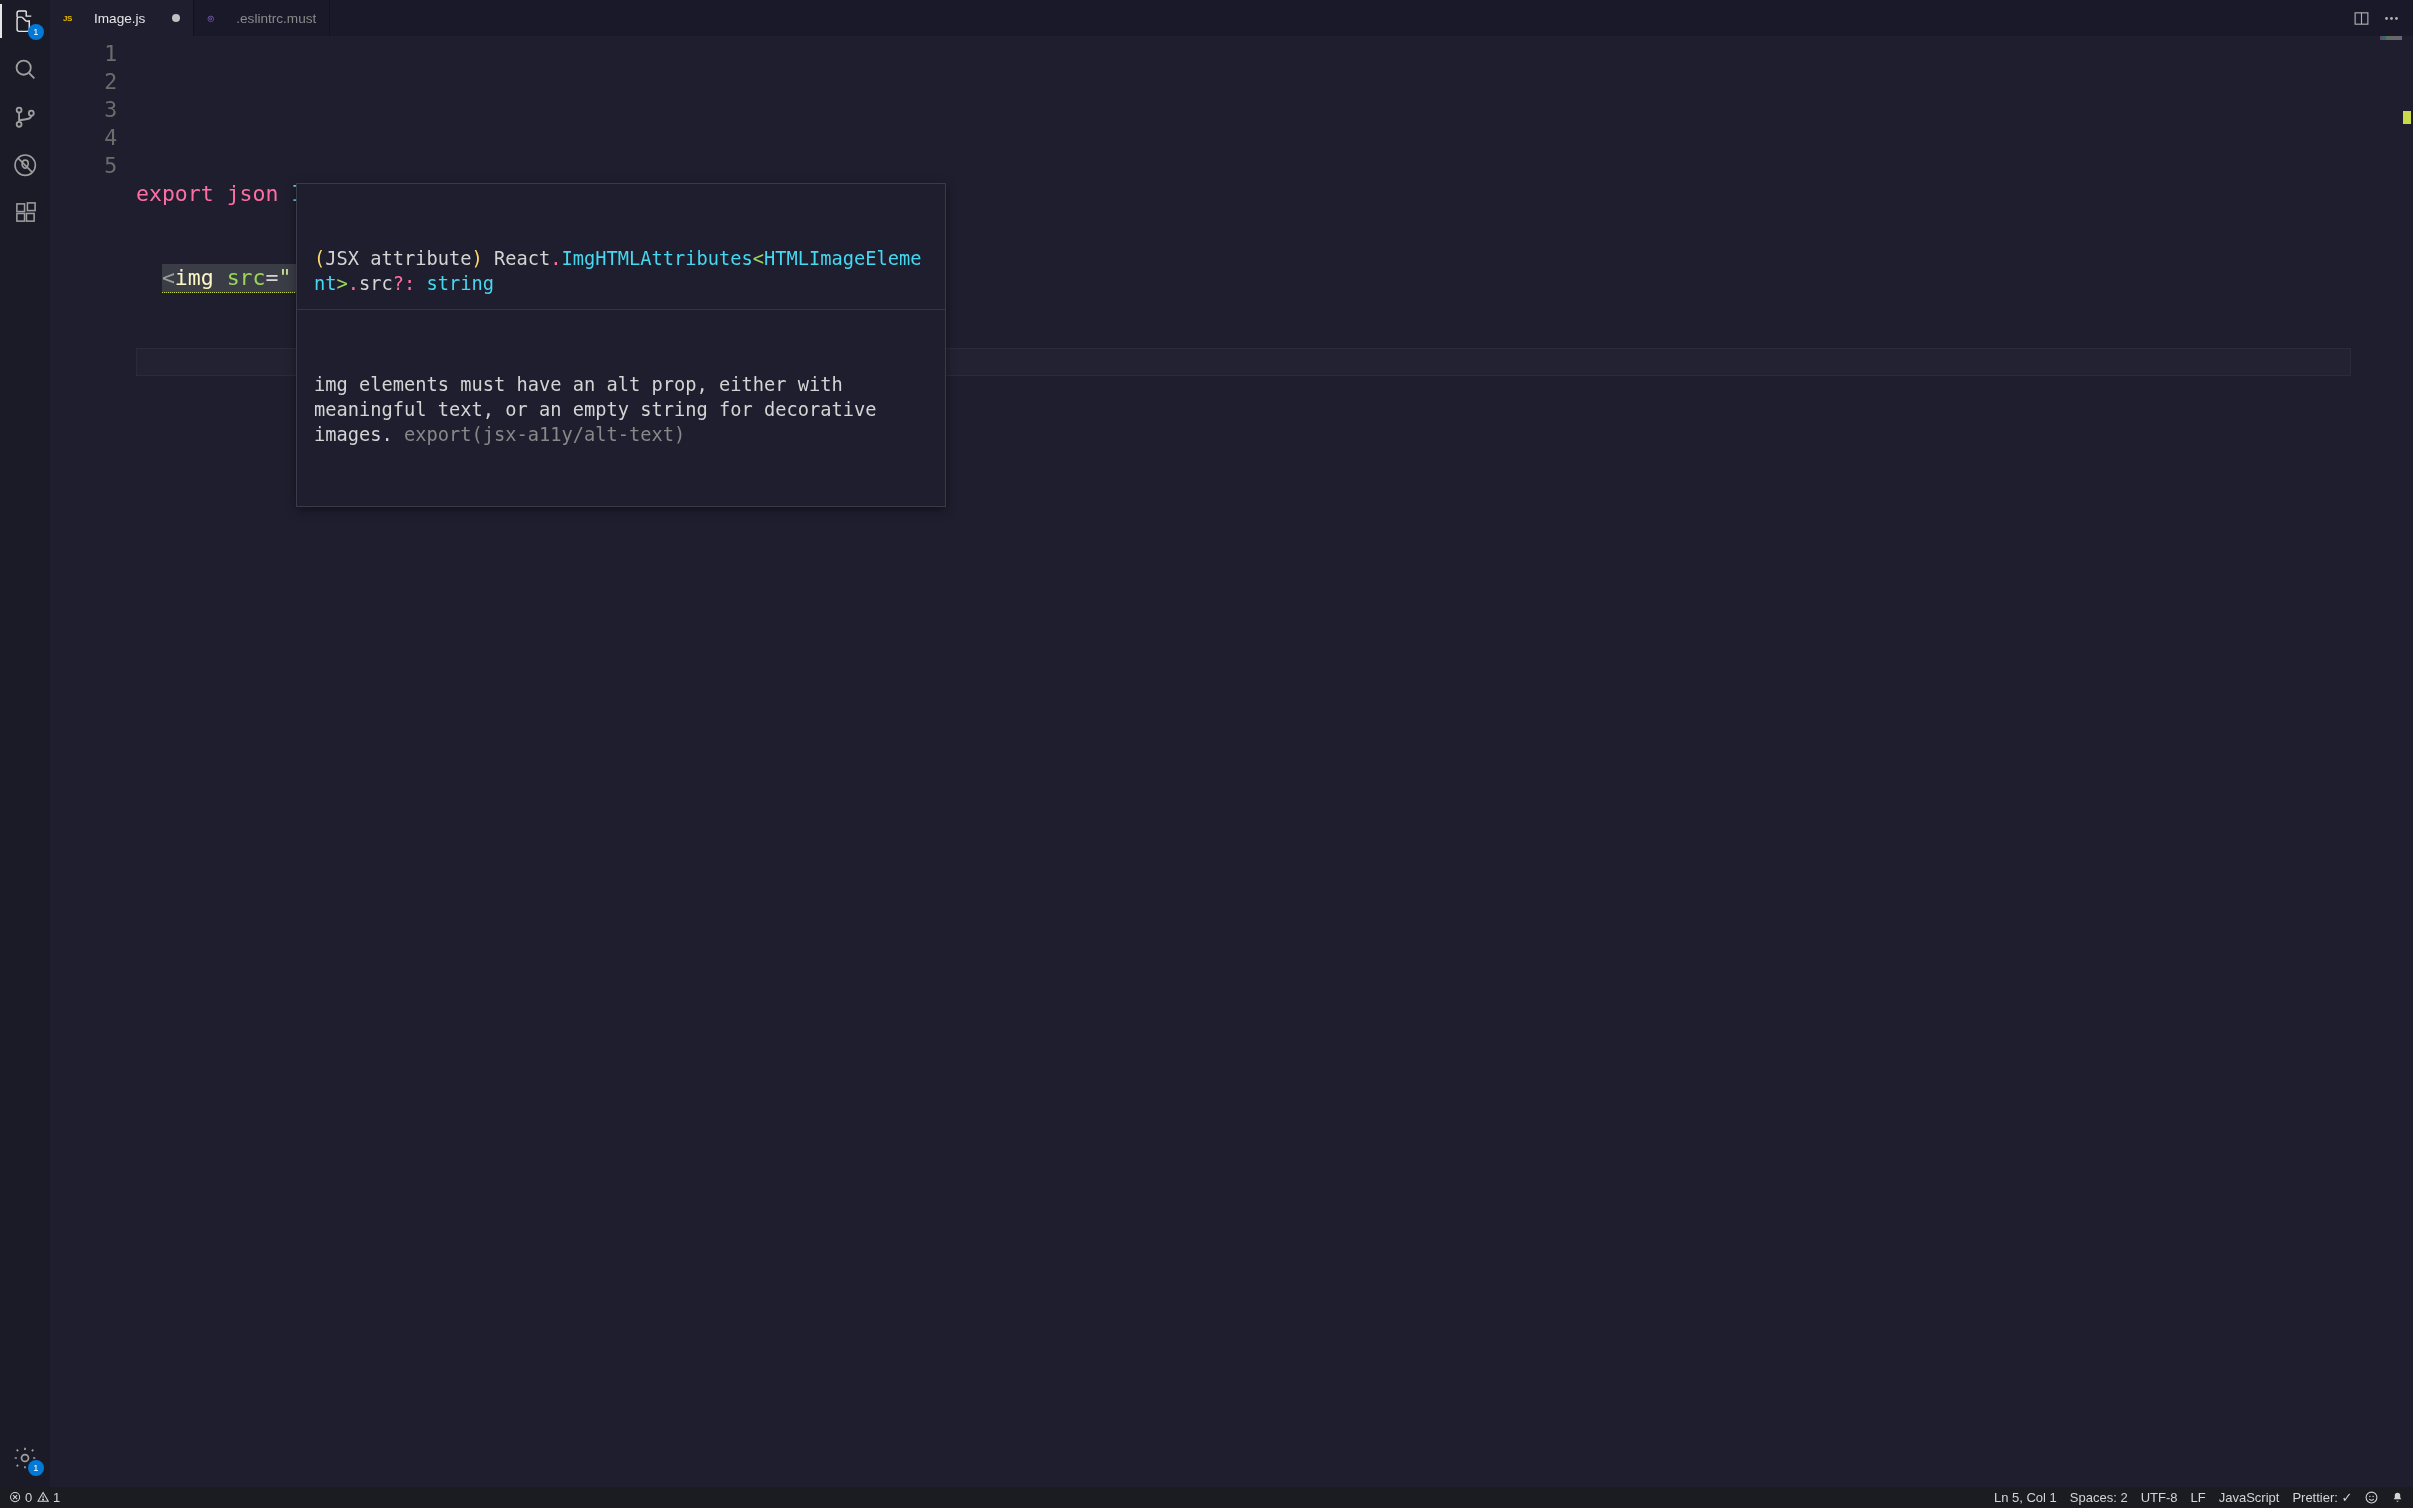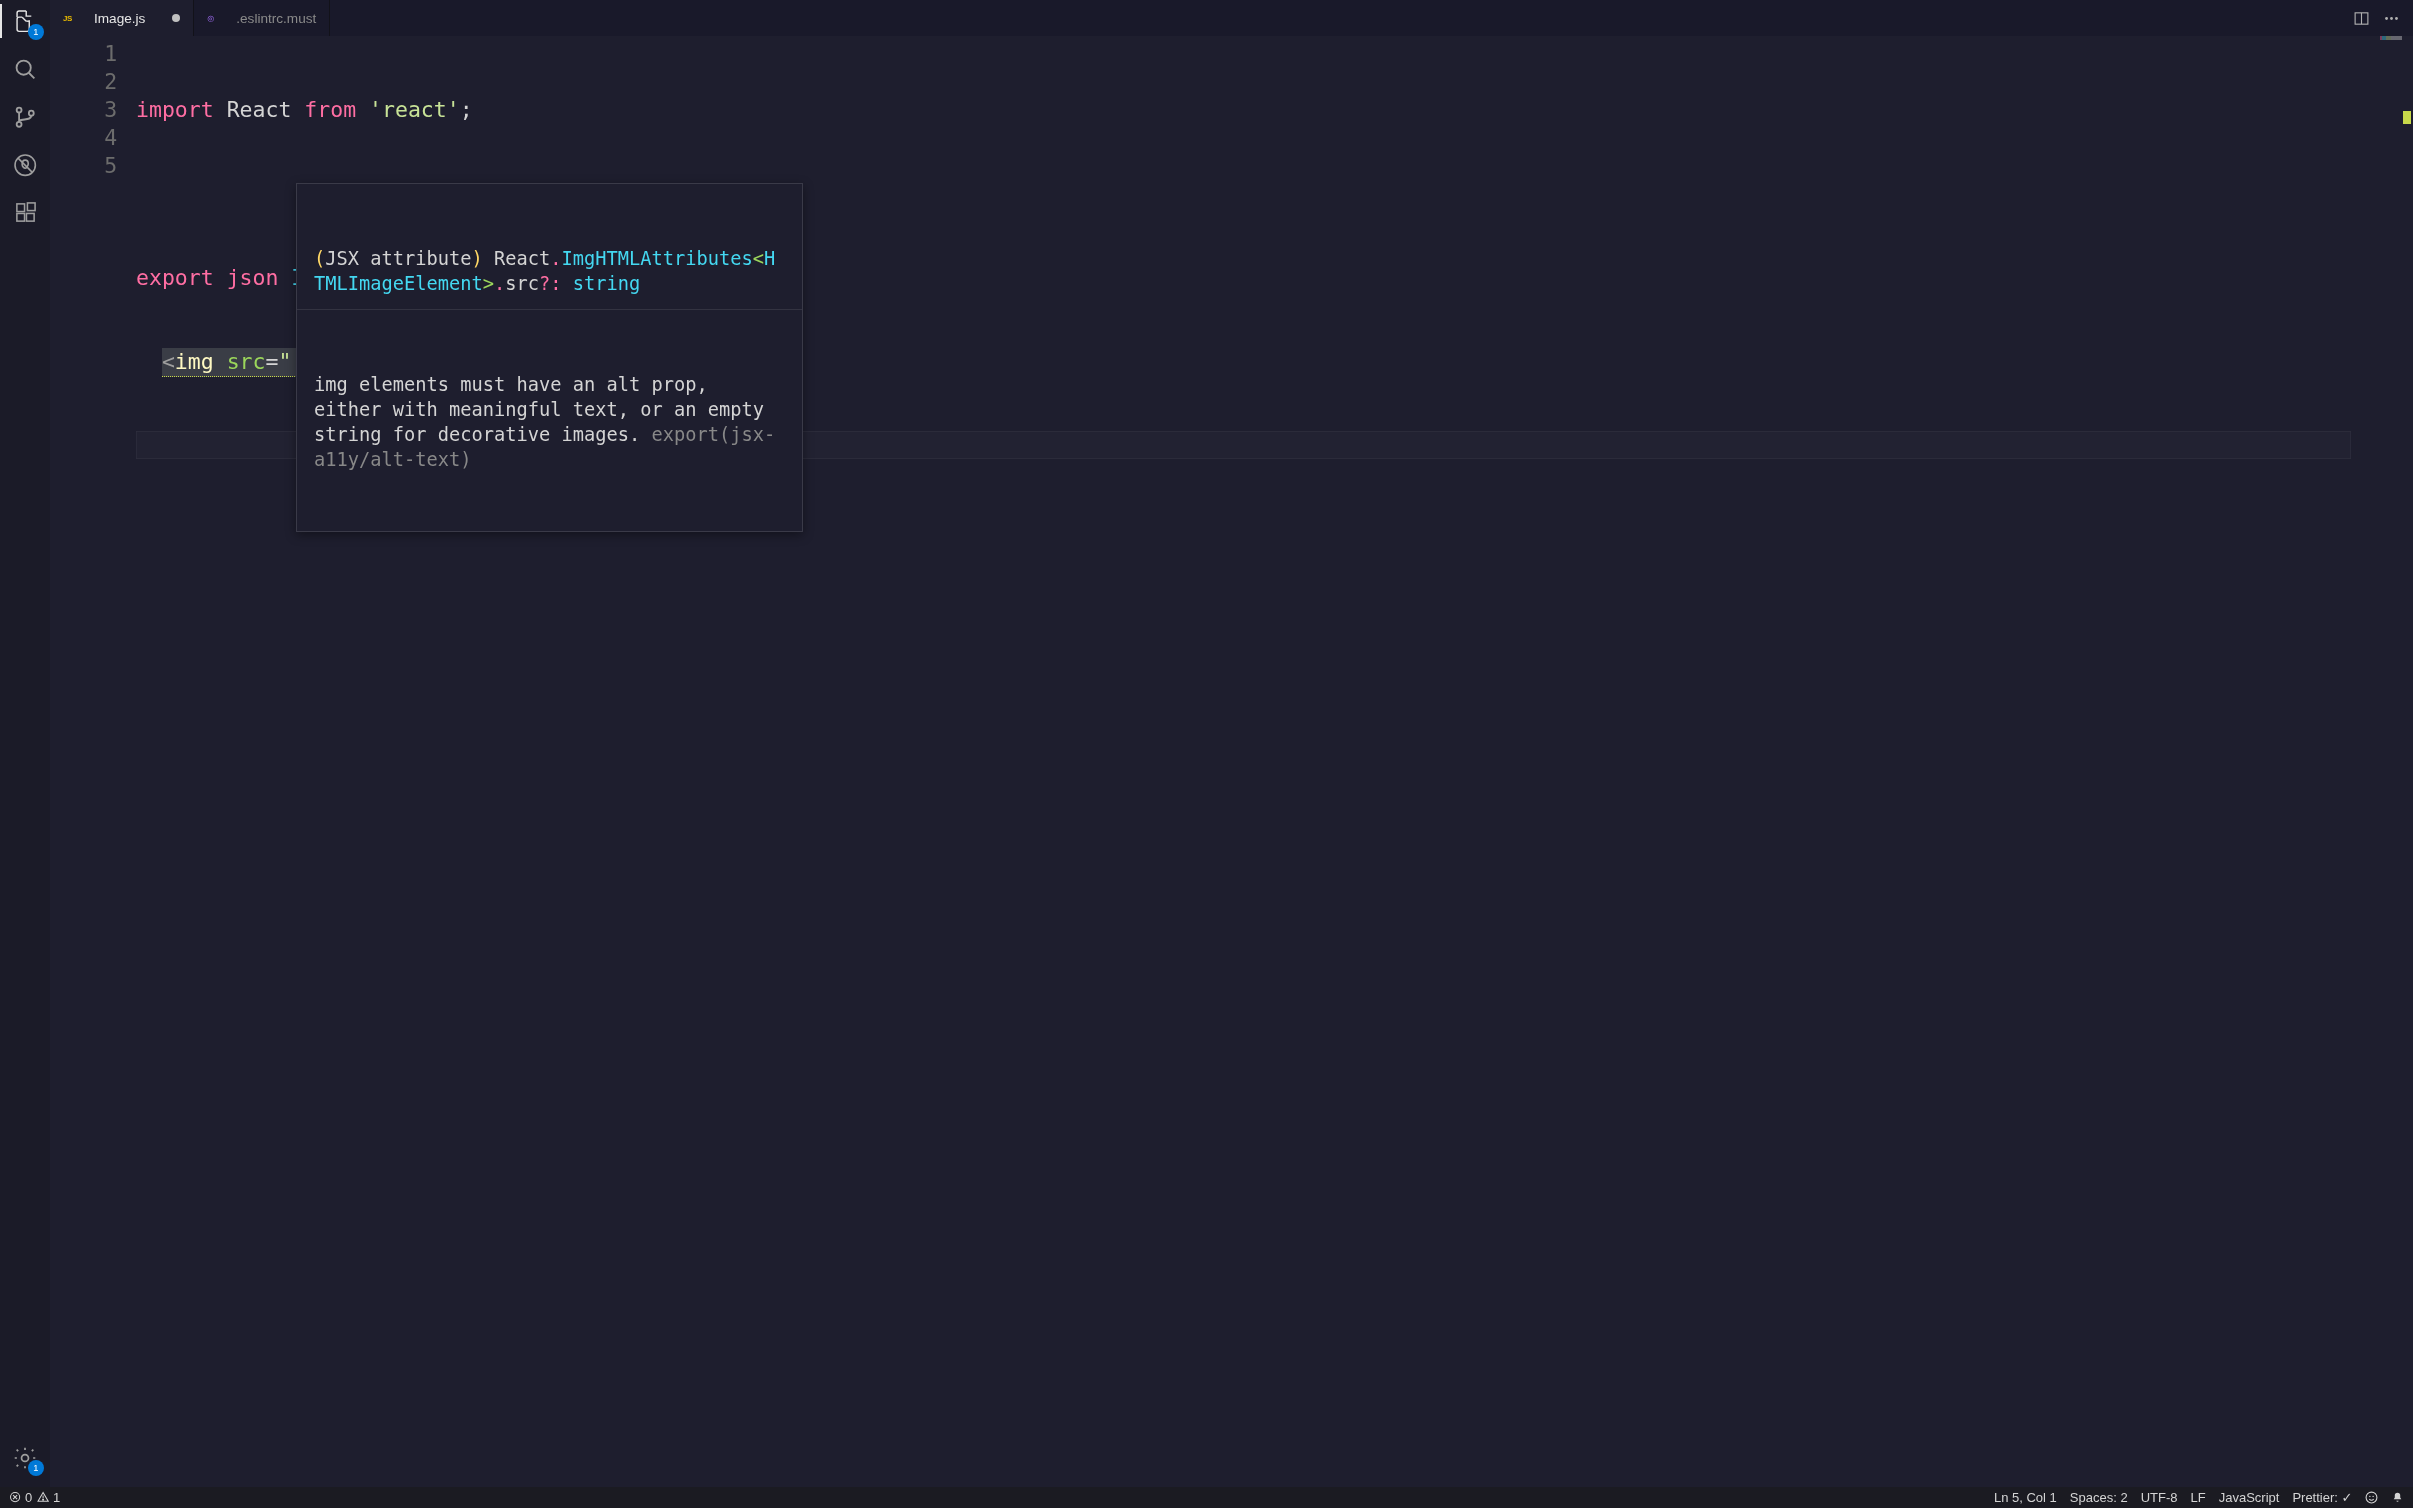--- a/index.html
+++ b/index.html
@@ -135,21 +135,21 @@
     background: #3a3d46;
     border-bottom: 1.4px dotted #c8d94a;
     display: inline-block;
   }
 
   
   .hover-box {
     position: absolute;
     left: 160px;
     top: 147px;
-    width: 507px;
+    width: 650px;
     background: #1e1e2e;
     border: 0.7px solid #3a3a48;
     font-size: 18.7px;
     color: #d4d4d4;
     box-shadow: 0 2.9px 10px rgba(0,0,0,0.4);
   }
   .hover-head {
     padding: 13px 17px;
     font-family: ui-monospace, Menlo, monospace;
     white-space: normal;
@@ -314,21 +314,20 @@
 
     <div class="editor-pane">
       <div class="gutter">
         <div class="line">1</div>
         <div class="line">2</div>
         <div class="line">3</div>
         <div class="line">4</div>
         <div class="line">5</div>
       </div>
       <div class="code">
-        <div class="line"><span class="tk-kw">import</span> <span class="tk-id">React</span> <span class="tk-kw">from</span> <span class="tk-str">'react'</span><span class="tk-punc">;</span></div>
         <div class="line"></div>
         <div class="line"><span class="tk-kw">export</span> <span class="tk-kw">json</span> <span class="tk-var">Image</span> <span class="tk-op">=</span> <span class="tk-brkt">()</span> <span class="tk-op">⇒</span></div>
         <div class="line"><span>  </span><span class="sel-range"><span class="tk-brkt">&lt;</span><span class="tk-tag">img</span><span> </span><span class="tk-attr">src</span><span class="tk-op">=</span><span class="tk-str">"./ketchup.png"</span><span> </span><span class="tk-brkt">/&gt;</span></span><span class="tk-punc">;</span></div>
         <div class="line current"></div>
 
         
         <div class="hover-box">
           <div class="hover-head"><span class="paren">(</span><span>JSX attribute</span><span class="paren">)</span><span> React</span><span class="dot-pink">.</span><span class="teal">ImgHTMLAttributes</span><span class="type-angle">&lt;</span><span class="teal">HTMLImageElement</span><span class="type-angle">&gt;</span><span class="dot-pink">.</span><span>src</span><span class="dot-pink">?:</span><span class="teal"> string</span></div>
           <div class="hover-body">
             <span>img elements must have an alt prop, either with meaningful text, or an empty string for decorative images.</span> <span class="rule">export(jsx-a11y/alt-text)</span>

